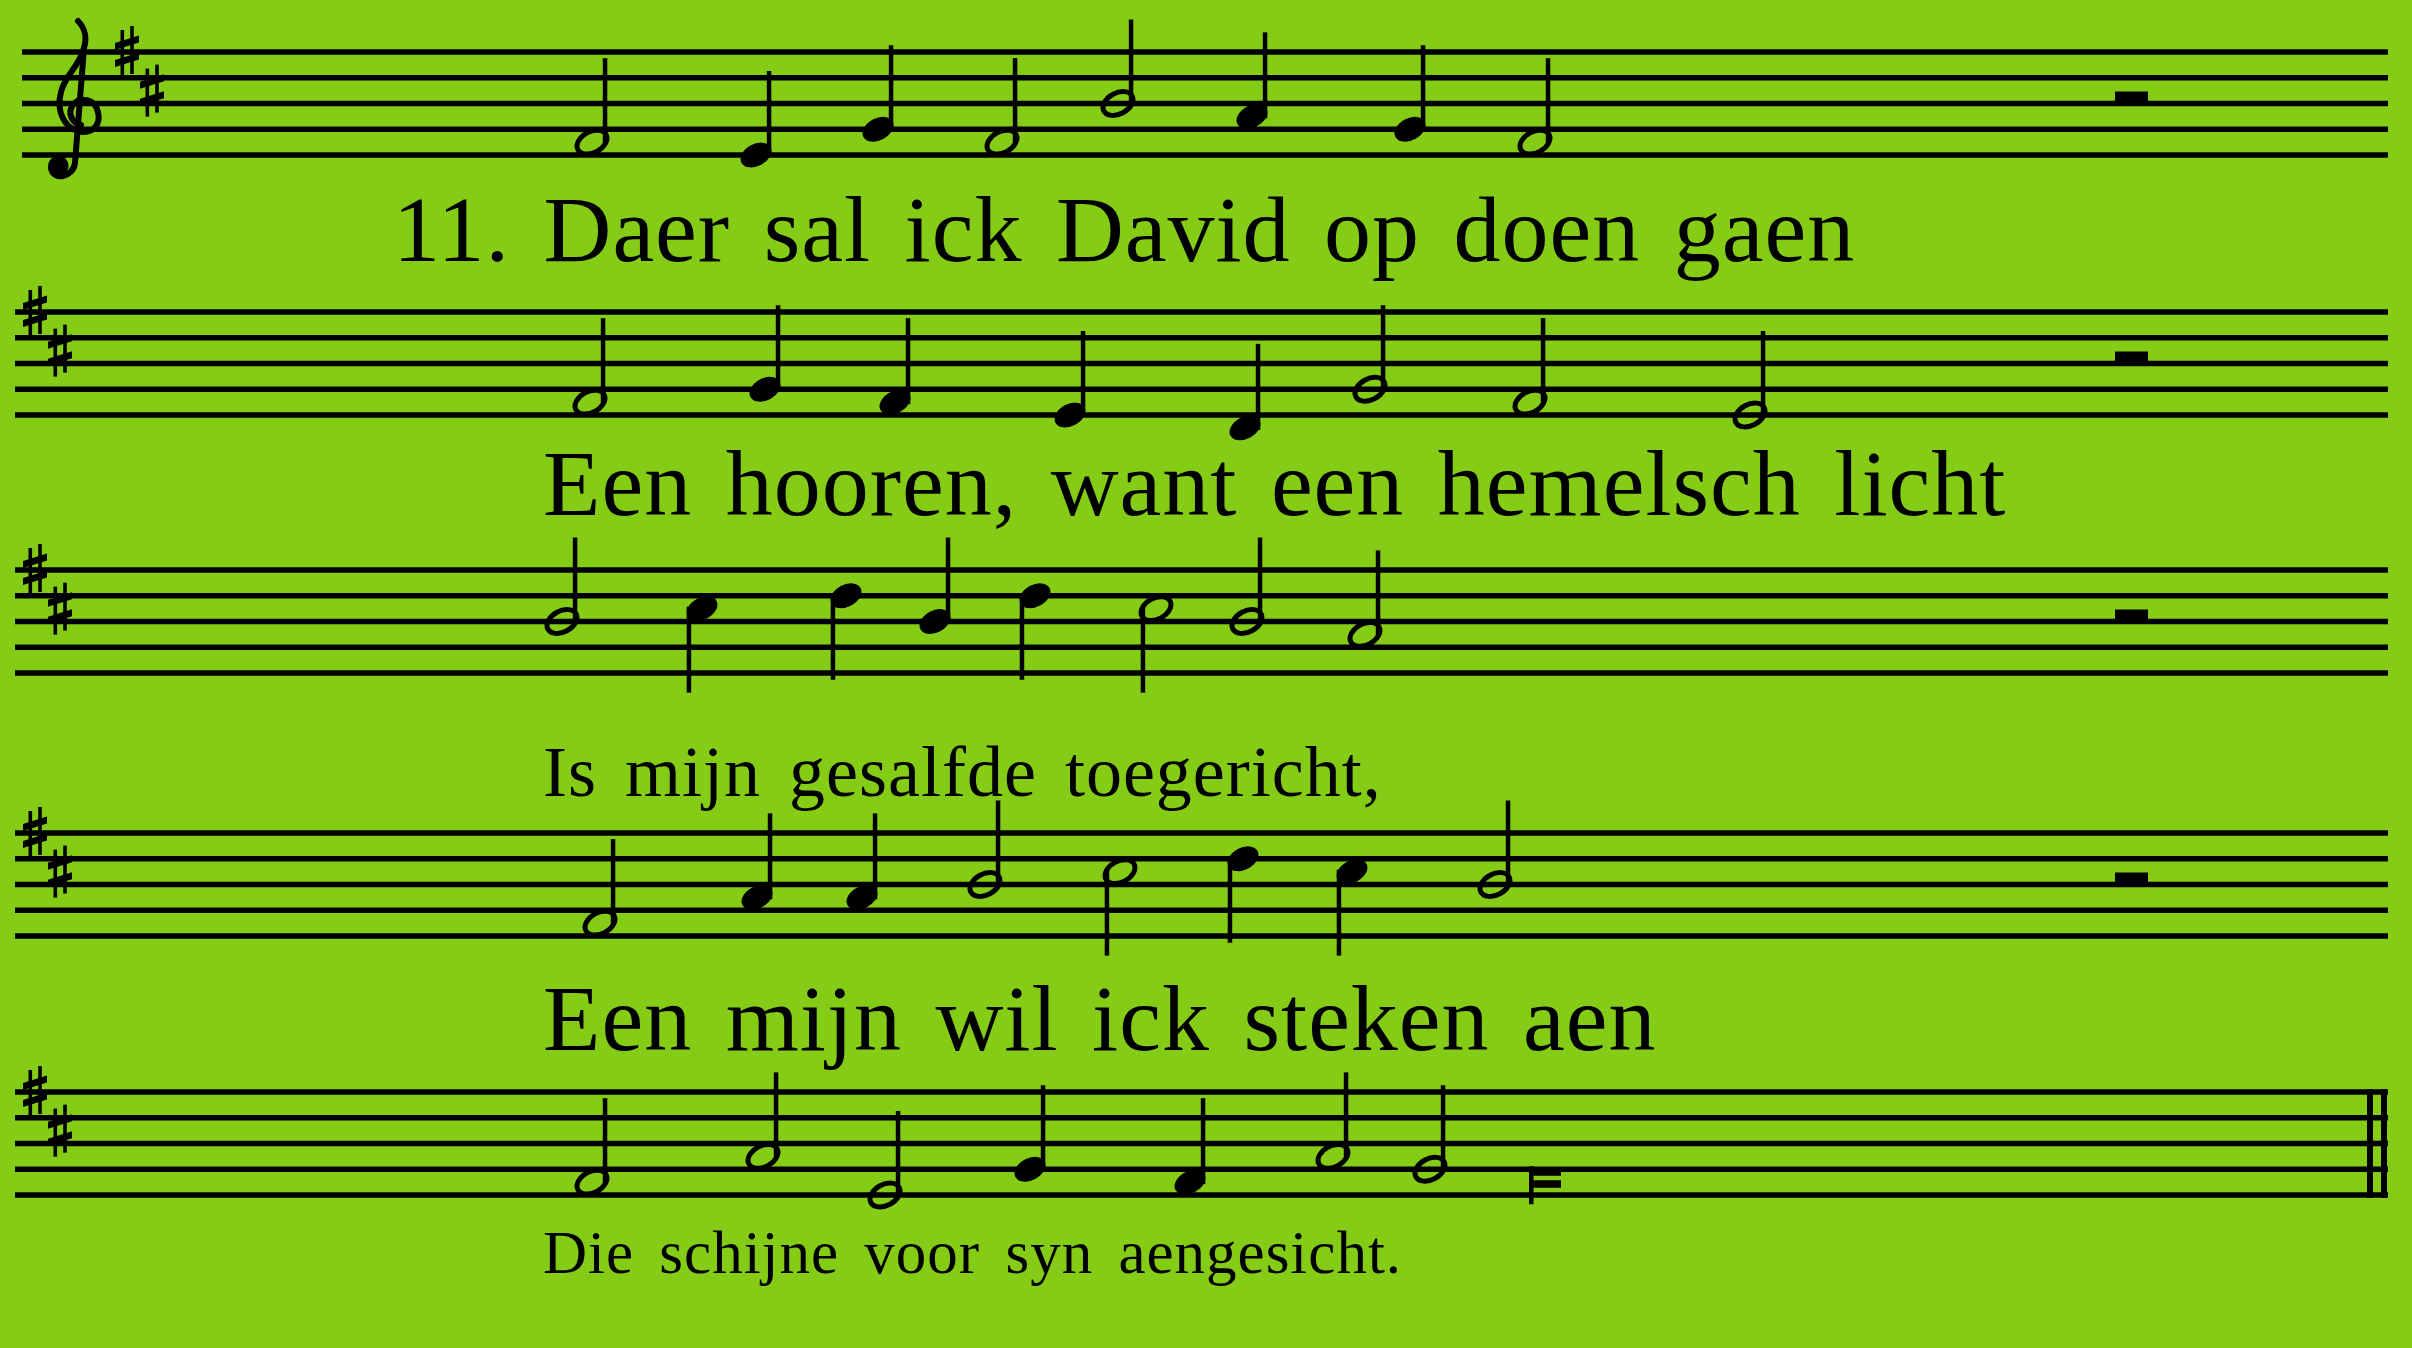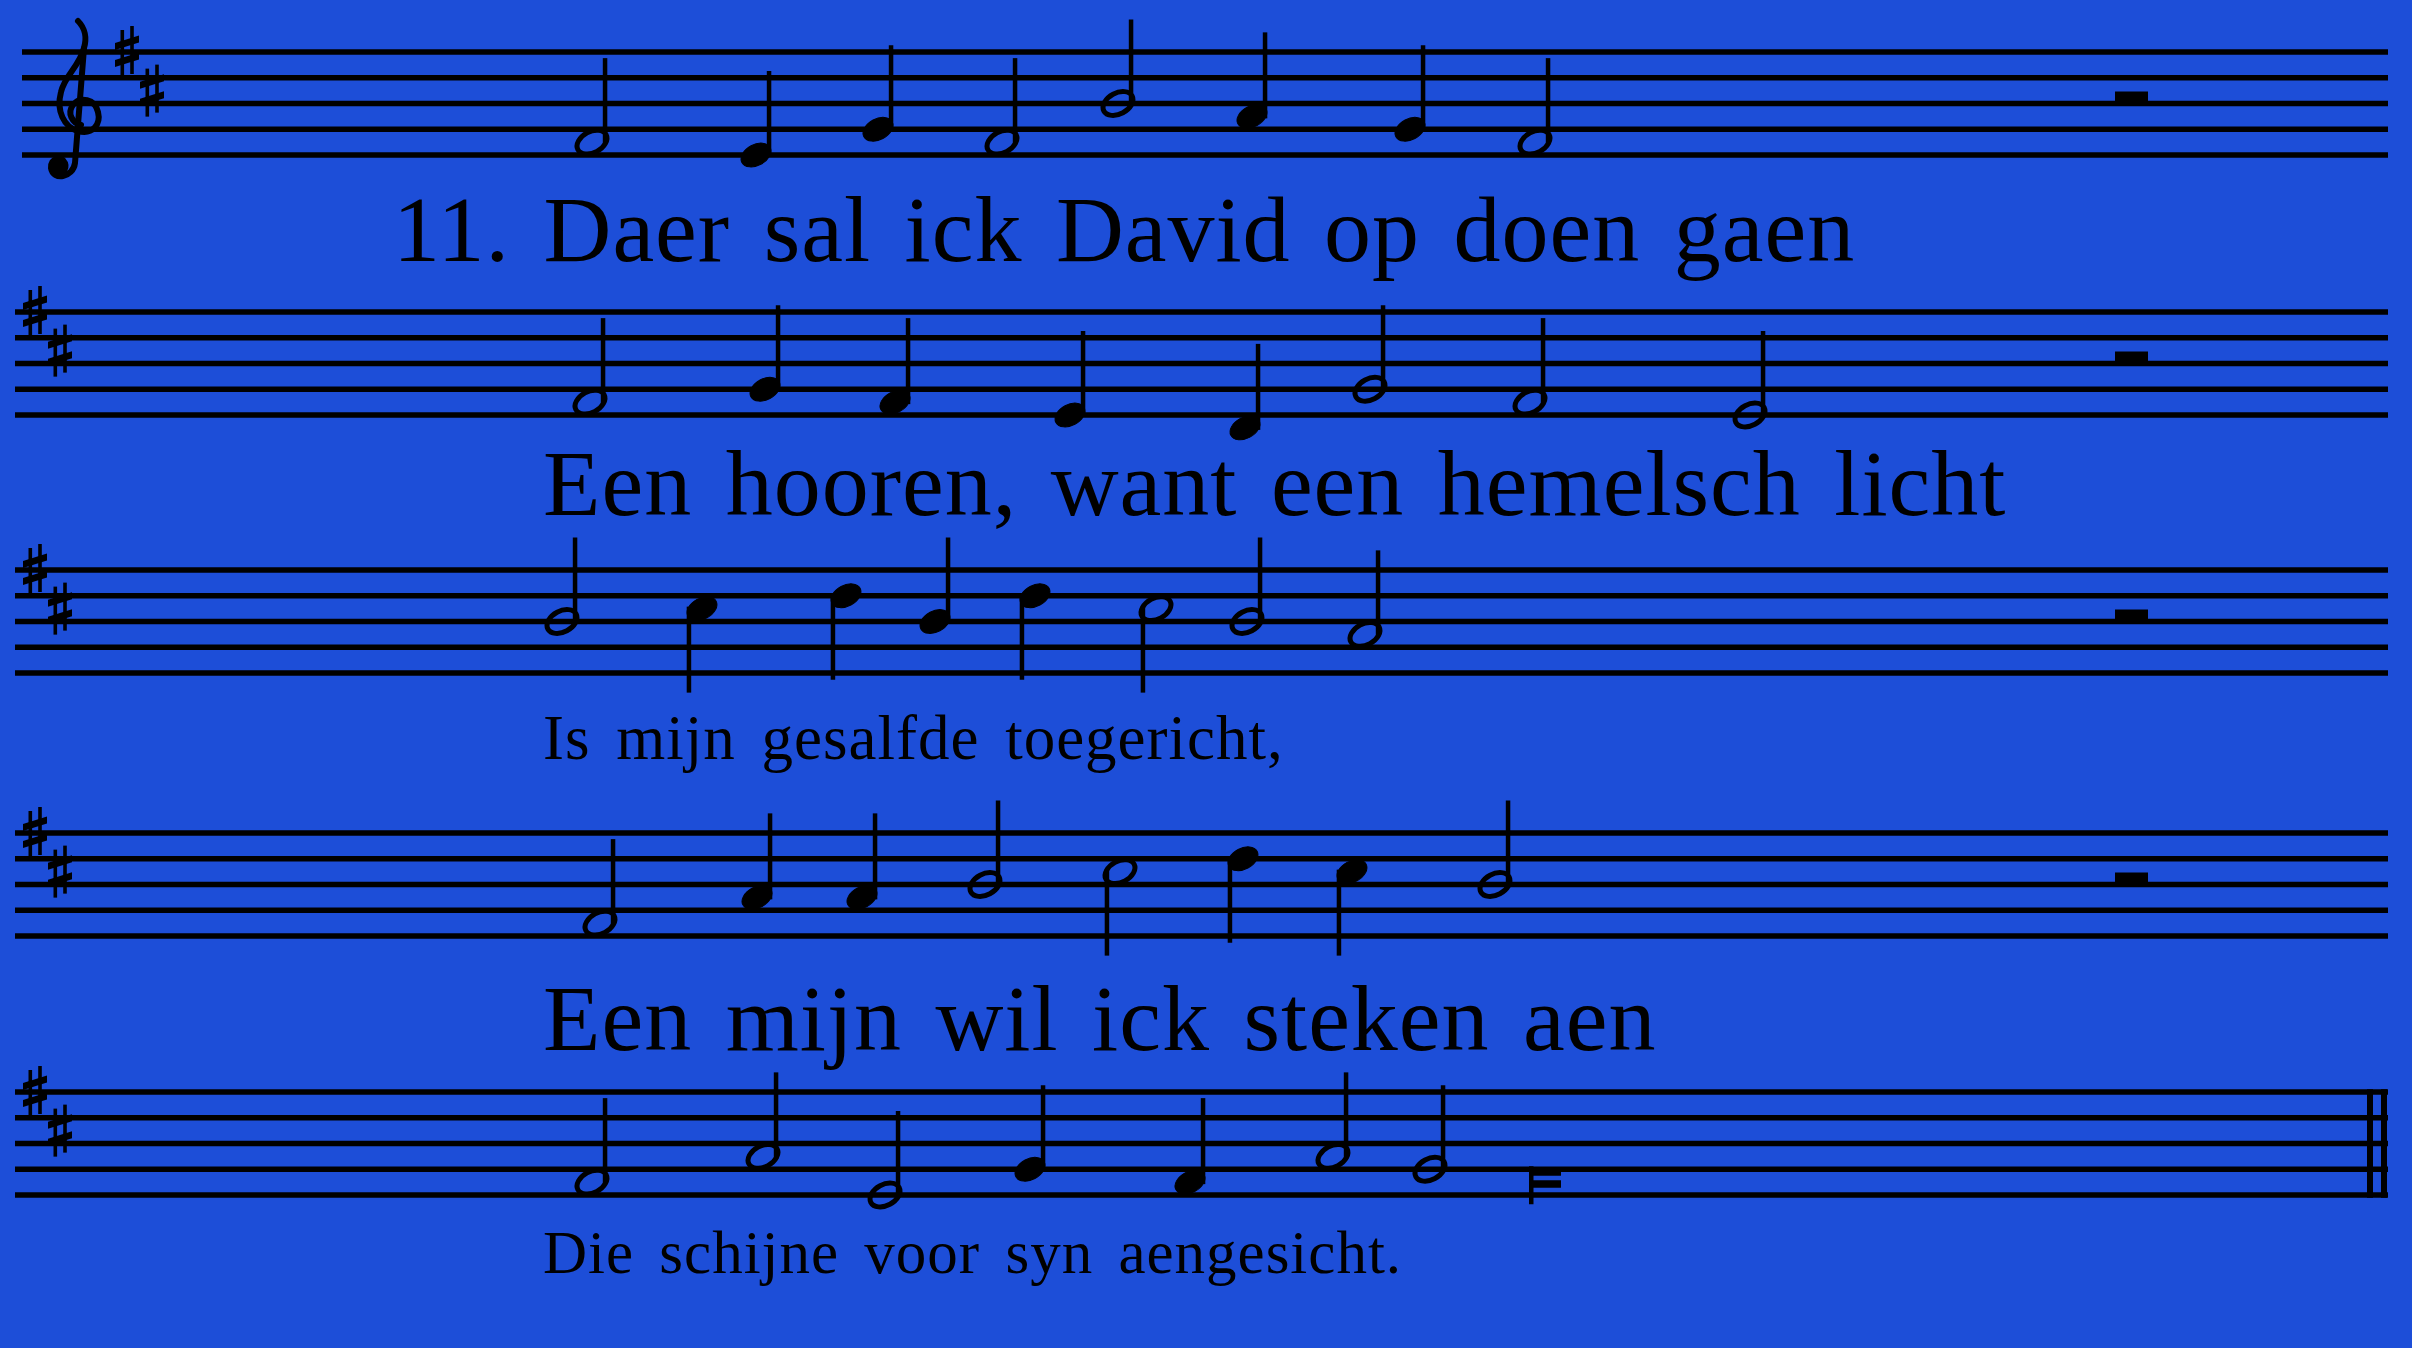--- a/index.html
+++ b/index.html
@@ -1,16 +1,16 @@
 <!DOCTYPE html>
 <html><head>
 <meta charset="utf-8">
 <style>
   html,body{margin:0;padding:0;background:#ffffff;}
-  .page{position:relative;width:2412px;height:1348px;background:#1d4ed8;overflow:hidden;
+  .page{position:relative;width:2412px;height:1348px;background:#84cc16;overflow:hidden;
         font-family:"Liberation Serif","DejaVu Serif",serif;}
   svg.score{position:absolute;left:0;top:0;}
   .lyric{position:absolute;white-space:nowrap;color:#000;line-height:1;
          letter-spacing:1px;word-spacing:9px;}
 </style>
 </head>
 <body>
 
 <div class="page">
   <svg class="score" width="2412" height="1348" viewBox="0 0 2412 1348">
@@ -289,16 +289,16 @@
           <rect x="1532" y="1180.25" width="29" height="7.5" fill="#000000"></rect>
         </g>
         <g>
           <rect x="2367" y="1089.25" width="6" height="108.5" fill="#000000"></rect>
           <rect x="2381" y="1089.25" width="6" height="108.5" fill="#000000"></rect>
         </g>
       </g>
     </svg>
   <div class="lyric" style="left: 393px; top: 182px; font-size: 94px;">11. Daer sal ick David op doen gaen</div>
   <div class="lyric" style="left: 543px; top: 436px; font-size: 94px;">Een hooren, want een hemelsch licht</div>
-  <div class="lyric" style="left: 543px; top: 707px; font-size: 63px;">Is mijn gesalfde toegericht,</div>
+  <div class="lyric" style="left: 543px; top: 736px; font-size: 72px;">Is mijn gesalfde toegericht,</div>
   <div class="lyric" style="left: 543px; top: 971px; font-size: 94px;">Een mijn wil ick steken aen</div>
   <div class="lyric" style="left: 543px; top: 1222px; font-size: 61px;">Die schijne voor syn aengesicht.</div>
 </div>
 
 </body></html>

